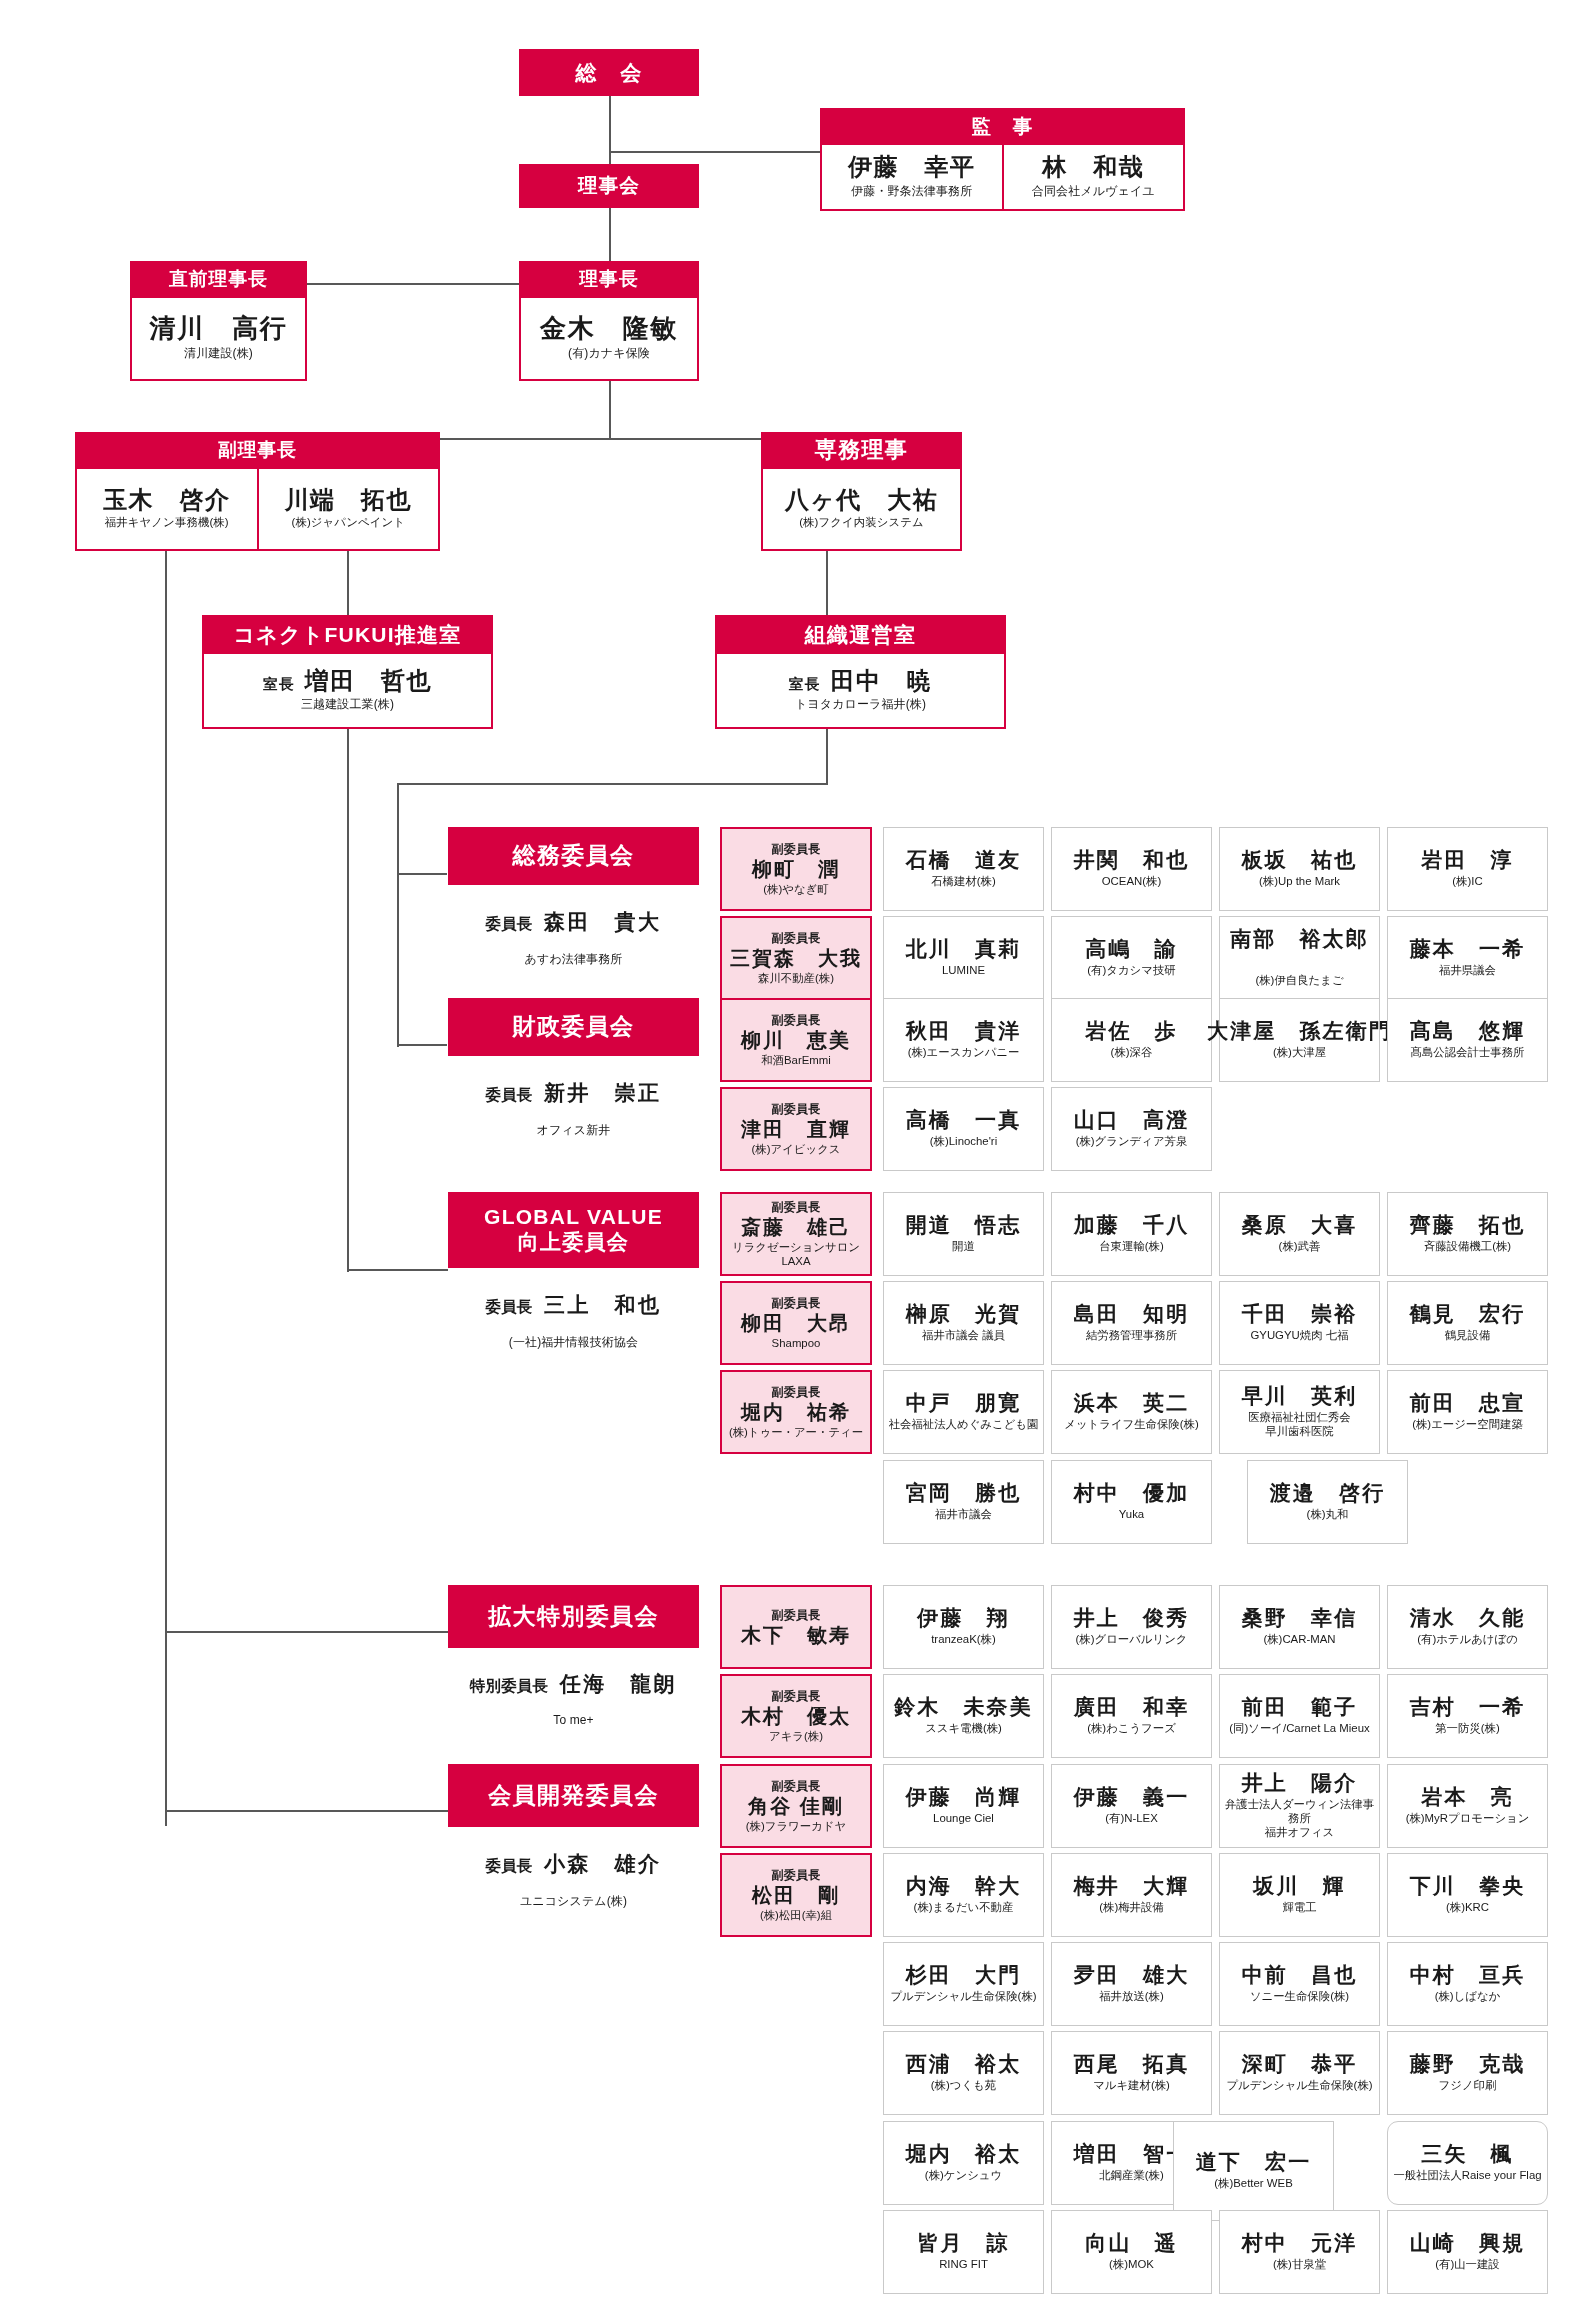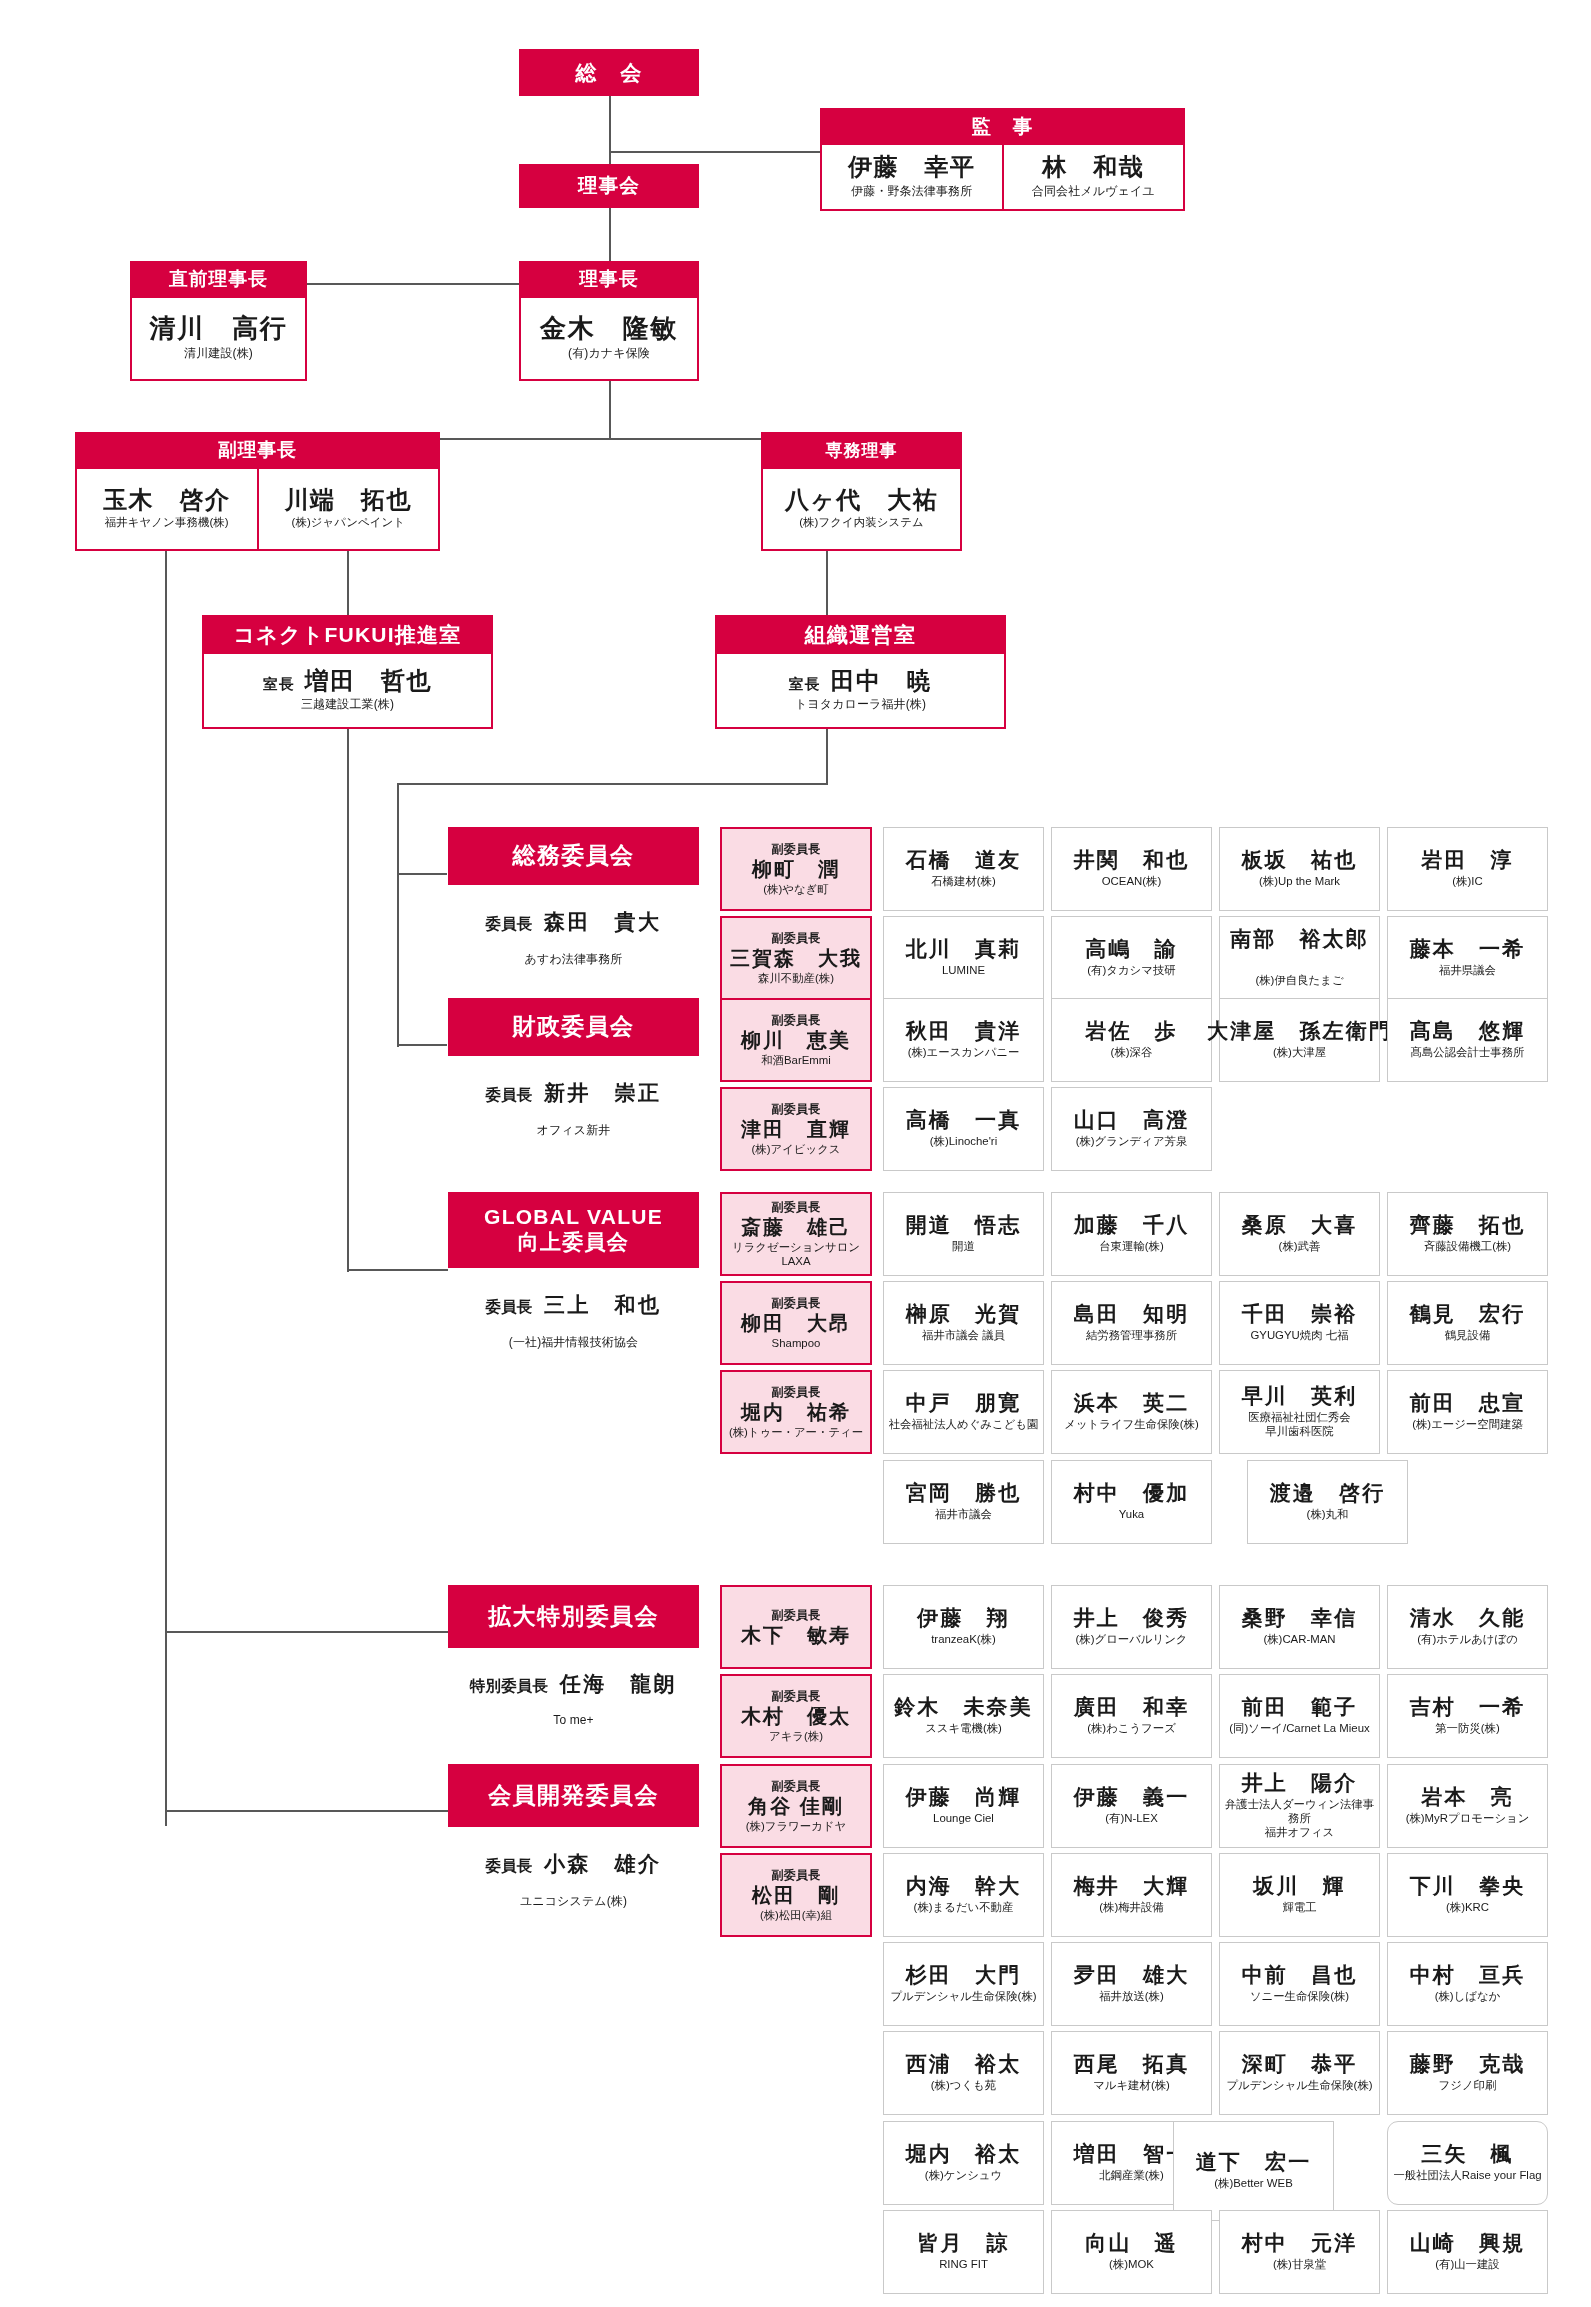--- a/index.html
+++ b/index.html
@@ -173,21 +173,21 @@
         <div class="org" style="font-size:11.4px;">福井キヤノン事務機(株)</div>
       </div>
       <div class="cell">
         <div class="nm" style="font-size:24px;">川端　拓也</div>
         <div class="org" style="font-size:11.4px;">(株)ジャパンペイント</div>
       </div>
     </div>
   </div>
 
   <div class="node framed" style="left:761px;top:432px;width:201px;height:119px;">
-    <div class="hdr" style="height:37px;font-size:17px;">専務理事</div>
+    <div class="hdr" style="height:37px;font-size:22px;">専務理事</div>
     <div class="body" style="height:82px;">
       <div class="cell">
         <div class="nm" style="font-size:24px;">八ヶ代　大祐</div>
         <div class="org" style="font-size:11.4px;">(株)フクイ内装システム</div>
       </div>
     </div>
   </div>
 
   <div class="node framed" style="left:202px;top:615px;width:291px;height:114px;">
     <div class="hdr" style="height:39px;font-size:21px;">コネクトFUKUI推進室</div>

